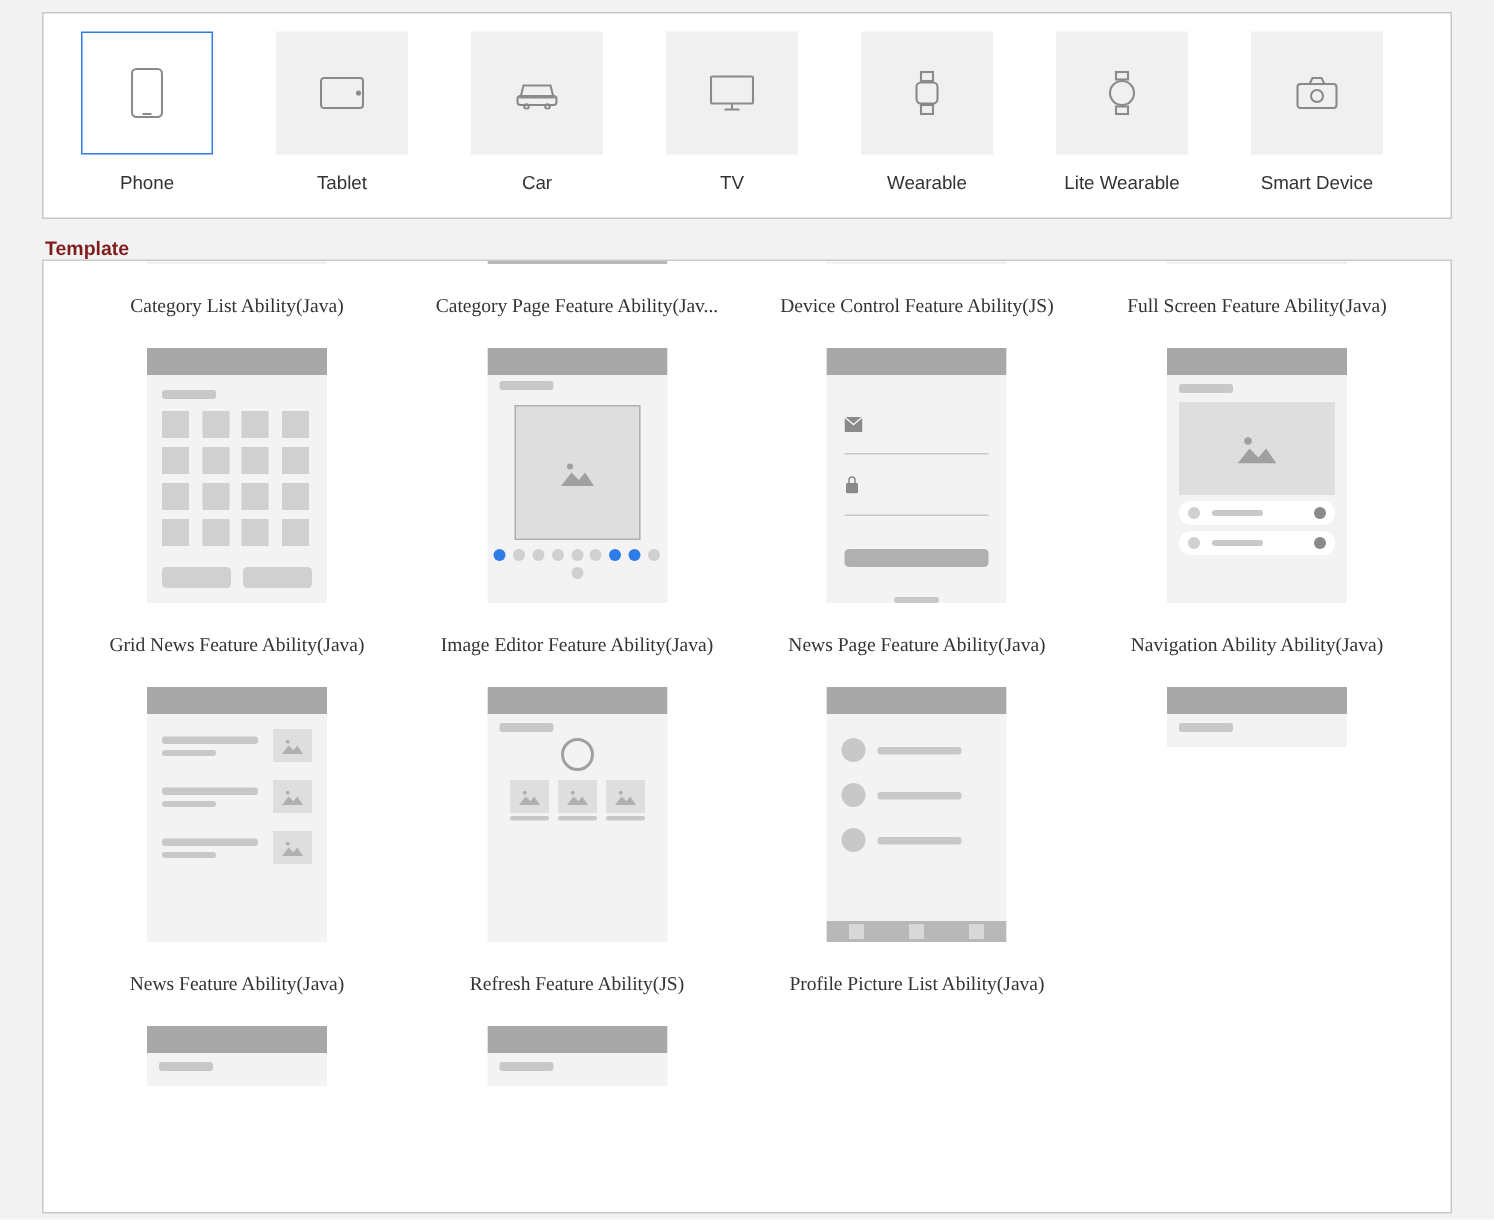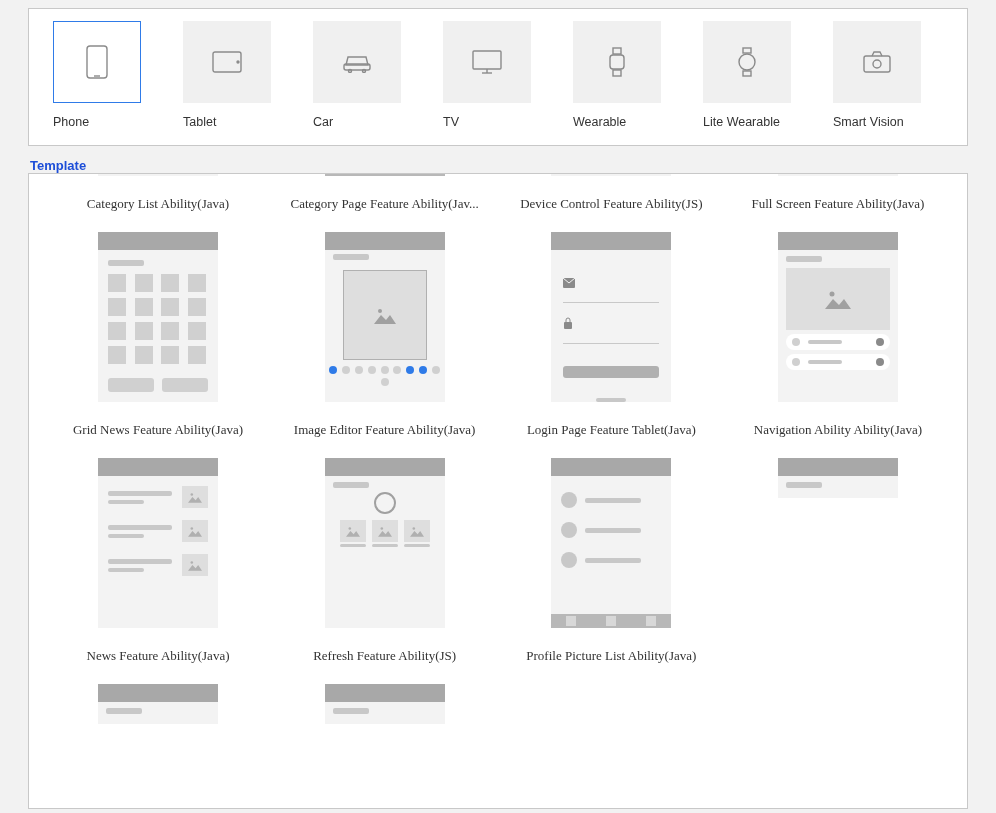--- a/index.html
+++ b/index.html
@@ -26,20 +26,21 @@
   }
   .device-row {
     display: flex;
     gap: 40px;
     padding-left: 12px;
   }
   .device-item {
     width: 90px;
     display: flex;
     flex-direction: column;
+    align-items: center;
     cursor: pointer;
   }
   .device-tile {
     width: 88px;
     height: 82px;
     background: #f0f0f0;
     display: flex;
     align-items: center;
     justify-content: center;
     margin-bottom: 12px;
@@ -48,21 +49,21 @@
     background: #fff;
     border: 1px solid #2f7be8;
   }
   .device-tile svg { stroke: #8a8a8a; fill: none; stroke-width: 1.4; }
   .device-label { font-size: 12.5px; color: #333; white-space: nowrap; }
 
   
   .section-label {
     font-size: 13px;
     font-weight: bold;
-    color: #1d4ed8;
+    color: #7f1d1d;
     margin: 12px 0 0 2px;
   }
   .template-panel {
     background: #fff;
     border: 1px solid #c8c8c8;
     border-top: 1px solid #c8c8c8;
     height: 636px;
     overflow: hidden;
     position: relative;
   }
@@ -227,21 +228,21 @@
       </div>
 
       <div class="device-item">
         <div class="device-tile">
           <svg width="28" height="22" viewBox="0 0 28 22">
               <rect x="1" y="5" width="26" height="16" rx="2"></rect>
               <path d="M9 5 L11 1 L17 1 L19 5"></path>
               <circle cx="14" cy="13" r="4"></circle>
             </svg>
         </div>
-        <span class="device-label">Smart Vision</span>
+        <span class="device-label">Smart Device</span>
       </div>
 
     </div>
   </div>
 
   <div class="section-label">Template</div>
 
   <div class="template-panel">
     <div class="template-scroll">
       <div class="template-grid">
@@ -344,21 +345,21 @@
                     <rect x="1" y="5" width="8" height="7" rx="1"></rect>
                     <path d="M3 5 V3 a2 2 0 0 1 4 0 V5" fill="none" stroke="#8a8a8a"></path>
                   </svg>
                   <div style="flex:1"></div>
                 </div>
               <div class="wf-line"></div>
               <div style="height:12px;background:#b0b0b0;border-radius:3px;margin-top:8px;"></div>
             </div>
             <div class="wf-handle"></div>
           </div>
-          <div class="tpl-title">Login Page Feature Tablet(Java)</div>
+          <div class="tpl-title">News Page Feature Ability(Java)</div>
         </div>
 
         <div class="tpl-item">
           <div class="tpl-thumb">
             <div class="wf-header"></div>
             <div style="padding:6px 8px;">
               <div class="wf-bar sm"></div>
               <div class="wf-img-box" style="width:100%;height:62px;margin-top:6px;">
                   <svg class="img-ico" width="26" height="20" viewBox="0 0 26 20">
                     <circle cx="7" cy="5" r="2.5"></circle>

